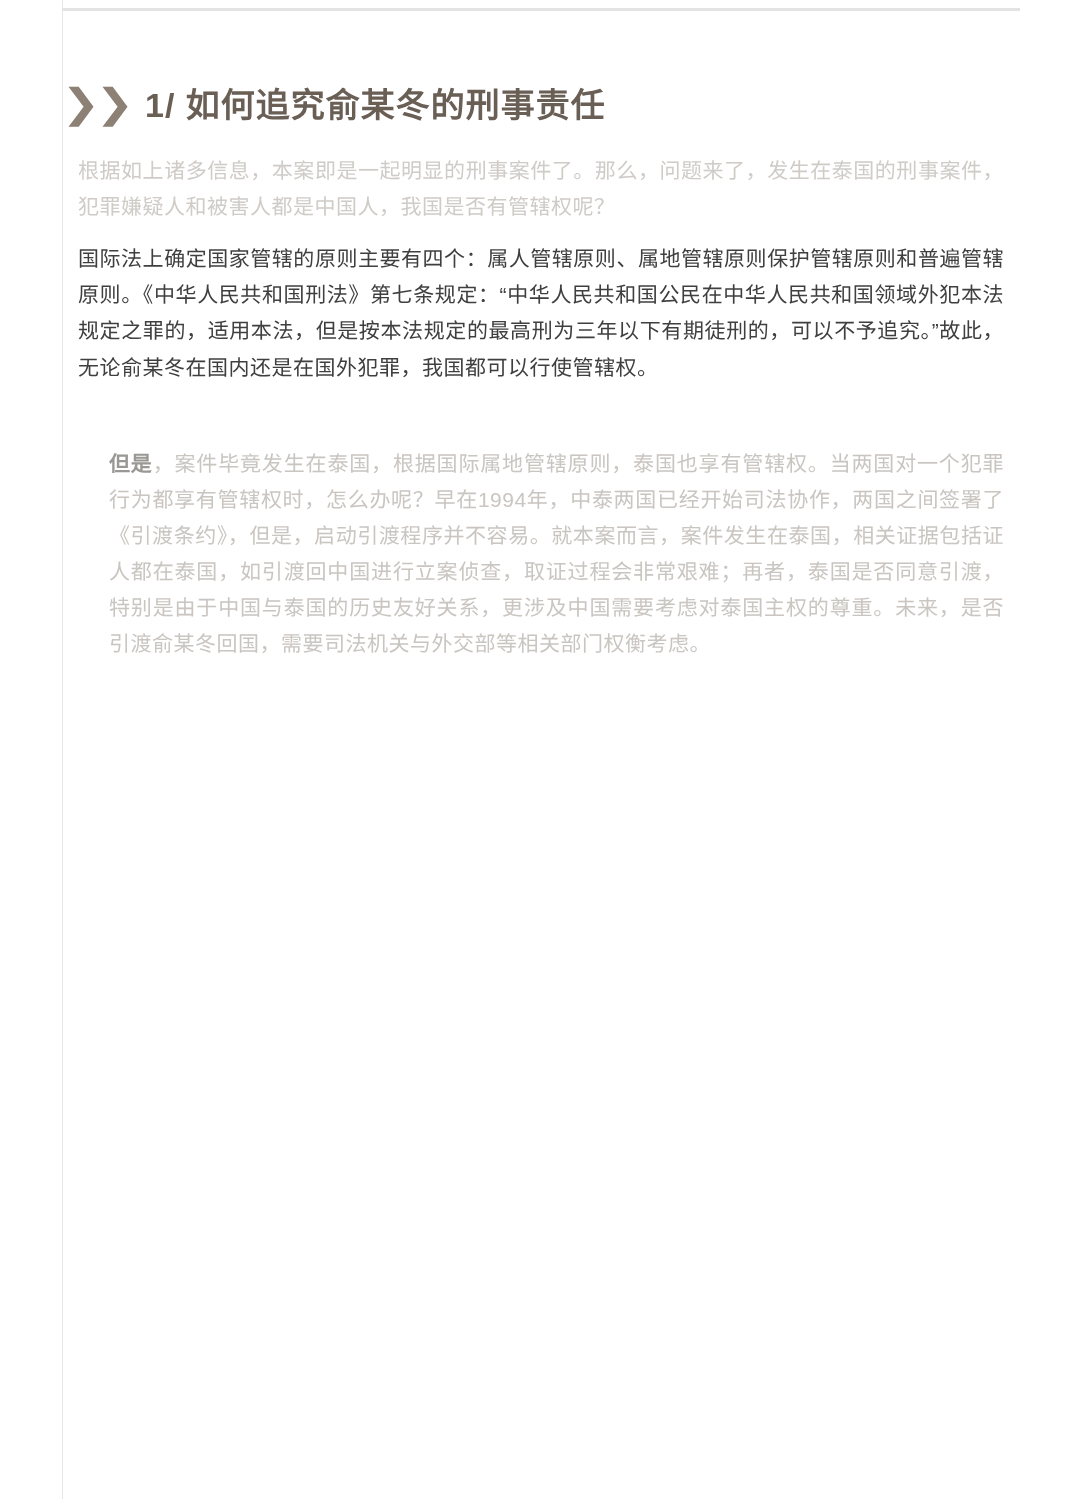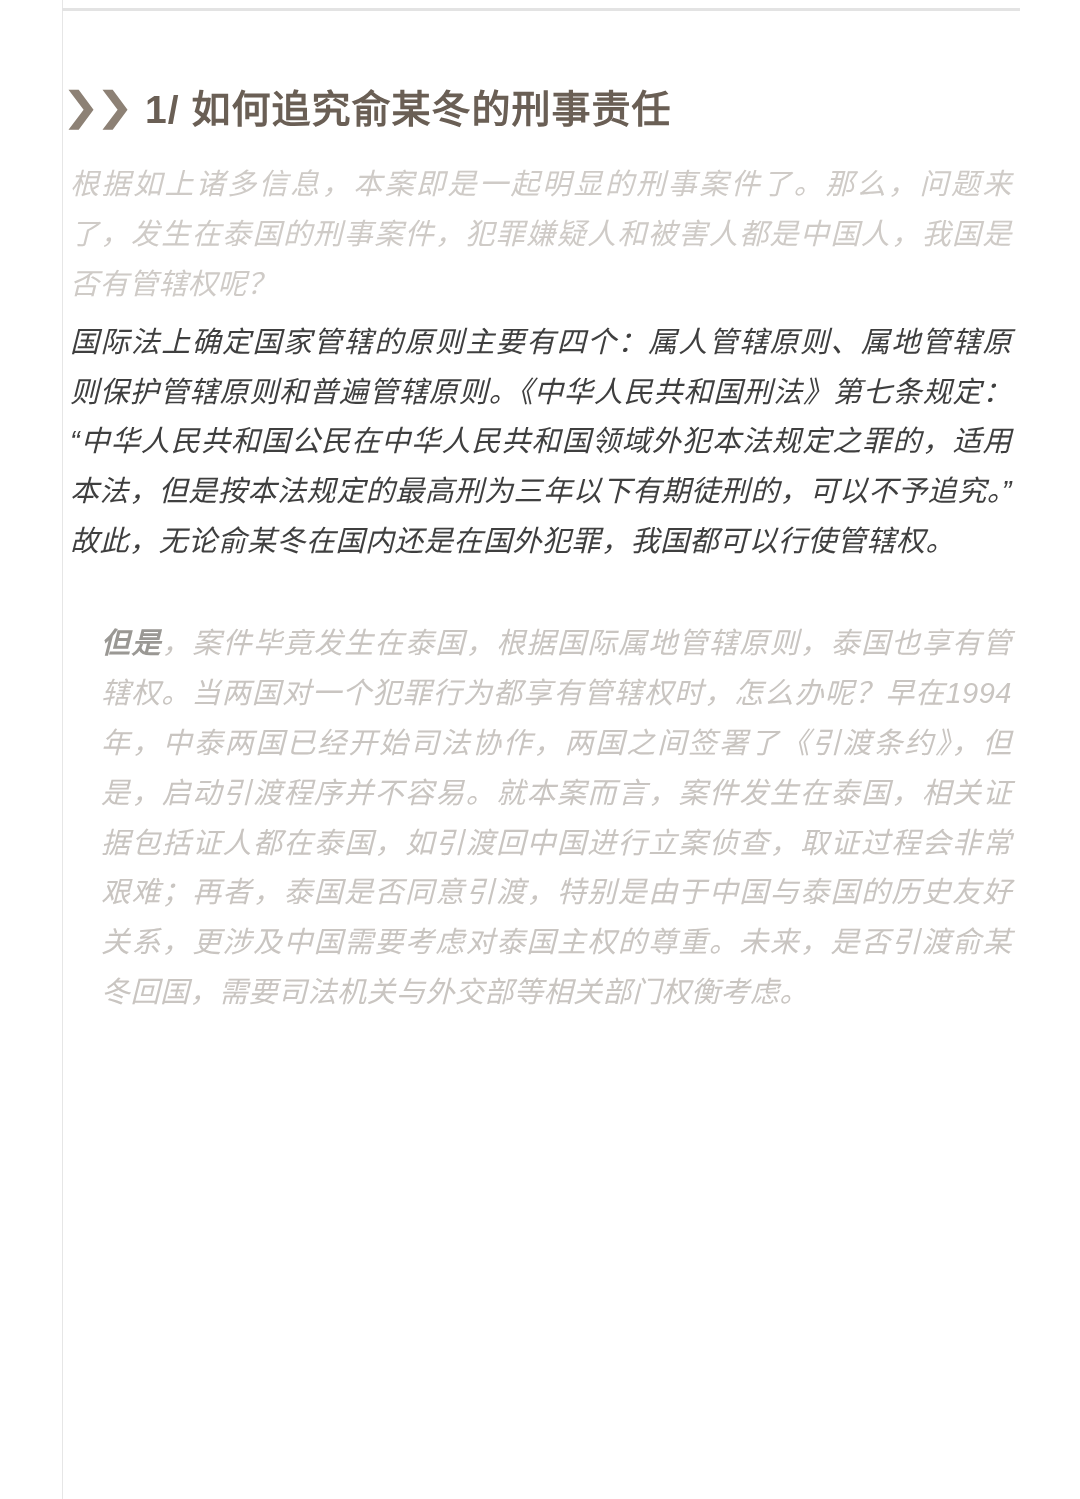--- a/index.html
+++ b/index.html
@@ -59,35 +59,34 @@
     display: inline-block;
     line-height: 1;
     margin-right: 20px;
     letter-spacing: -4px;
     color: #8d8175;
     font-size: 40px;
     font-weight: bold;
     transform: scaleX(1.15);
   }
   .heading-text {
-    font-size: 39px;
+    font-size: 34px;
     font-weight: bold;
     color: #6a5f55;
     letter-spacing: 1px;
     white-space: nowrap;
   }
   
   p {
-    margin: 8px;
-    font-size: 29px;
+    margin: 16px;
+    font-size: 21px;
     line-height: 1.72;
     letter-spacing: 0.5px;
     text-align: justify;
     text-justify: inter-ideograph;
-    font-style: italic;
   }
   .p-faded {
     color: #cfcbc7;
   }
   .p-dark {
     color: #3f3f3f;
   }
   .p-midfade {
     color: #c9c5c1;
     padding-left: 31px;

